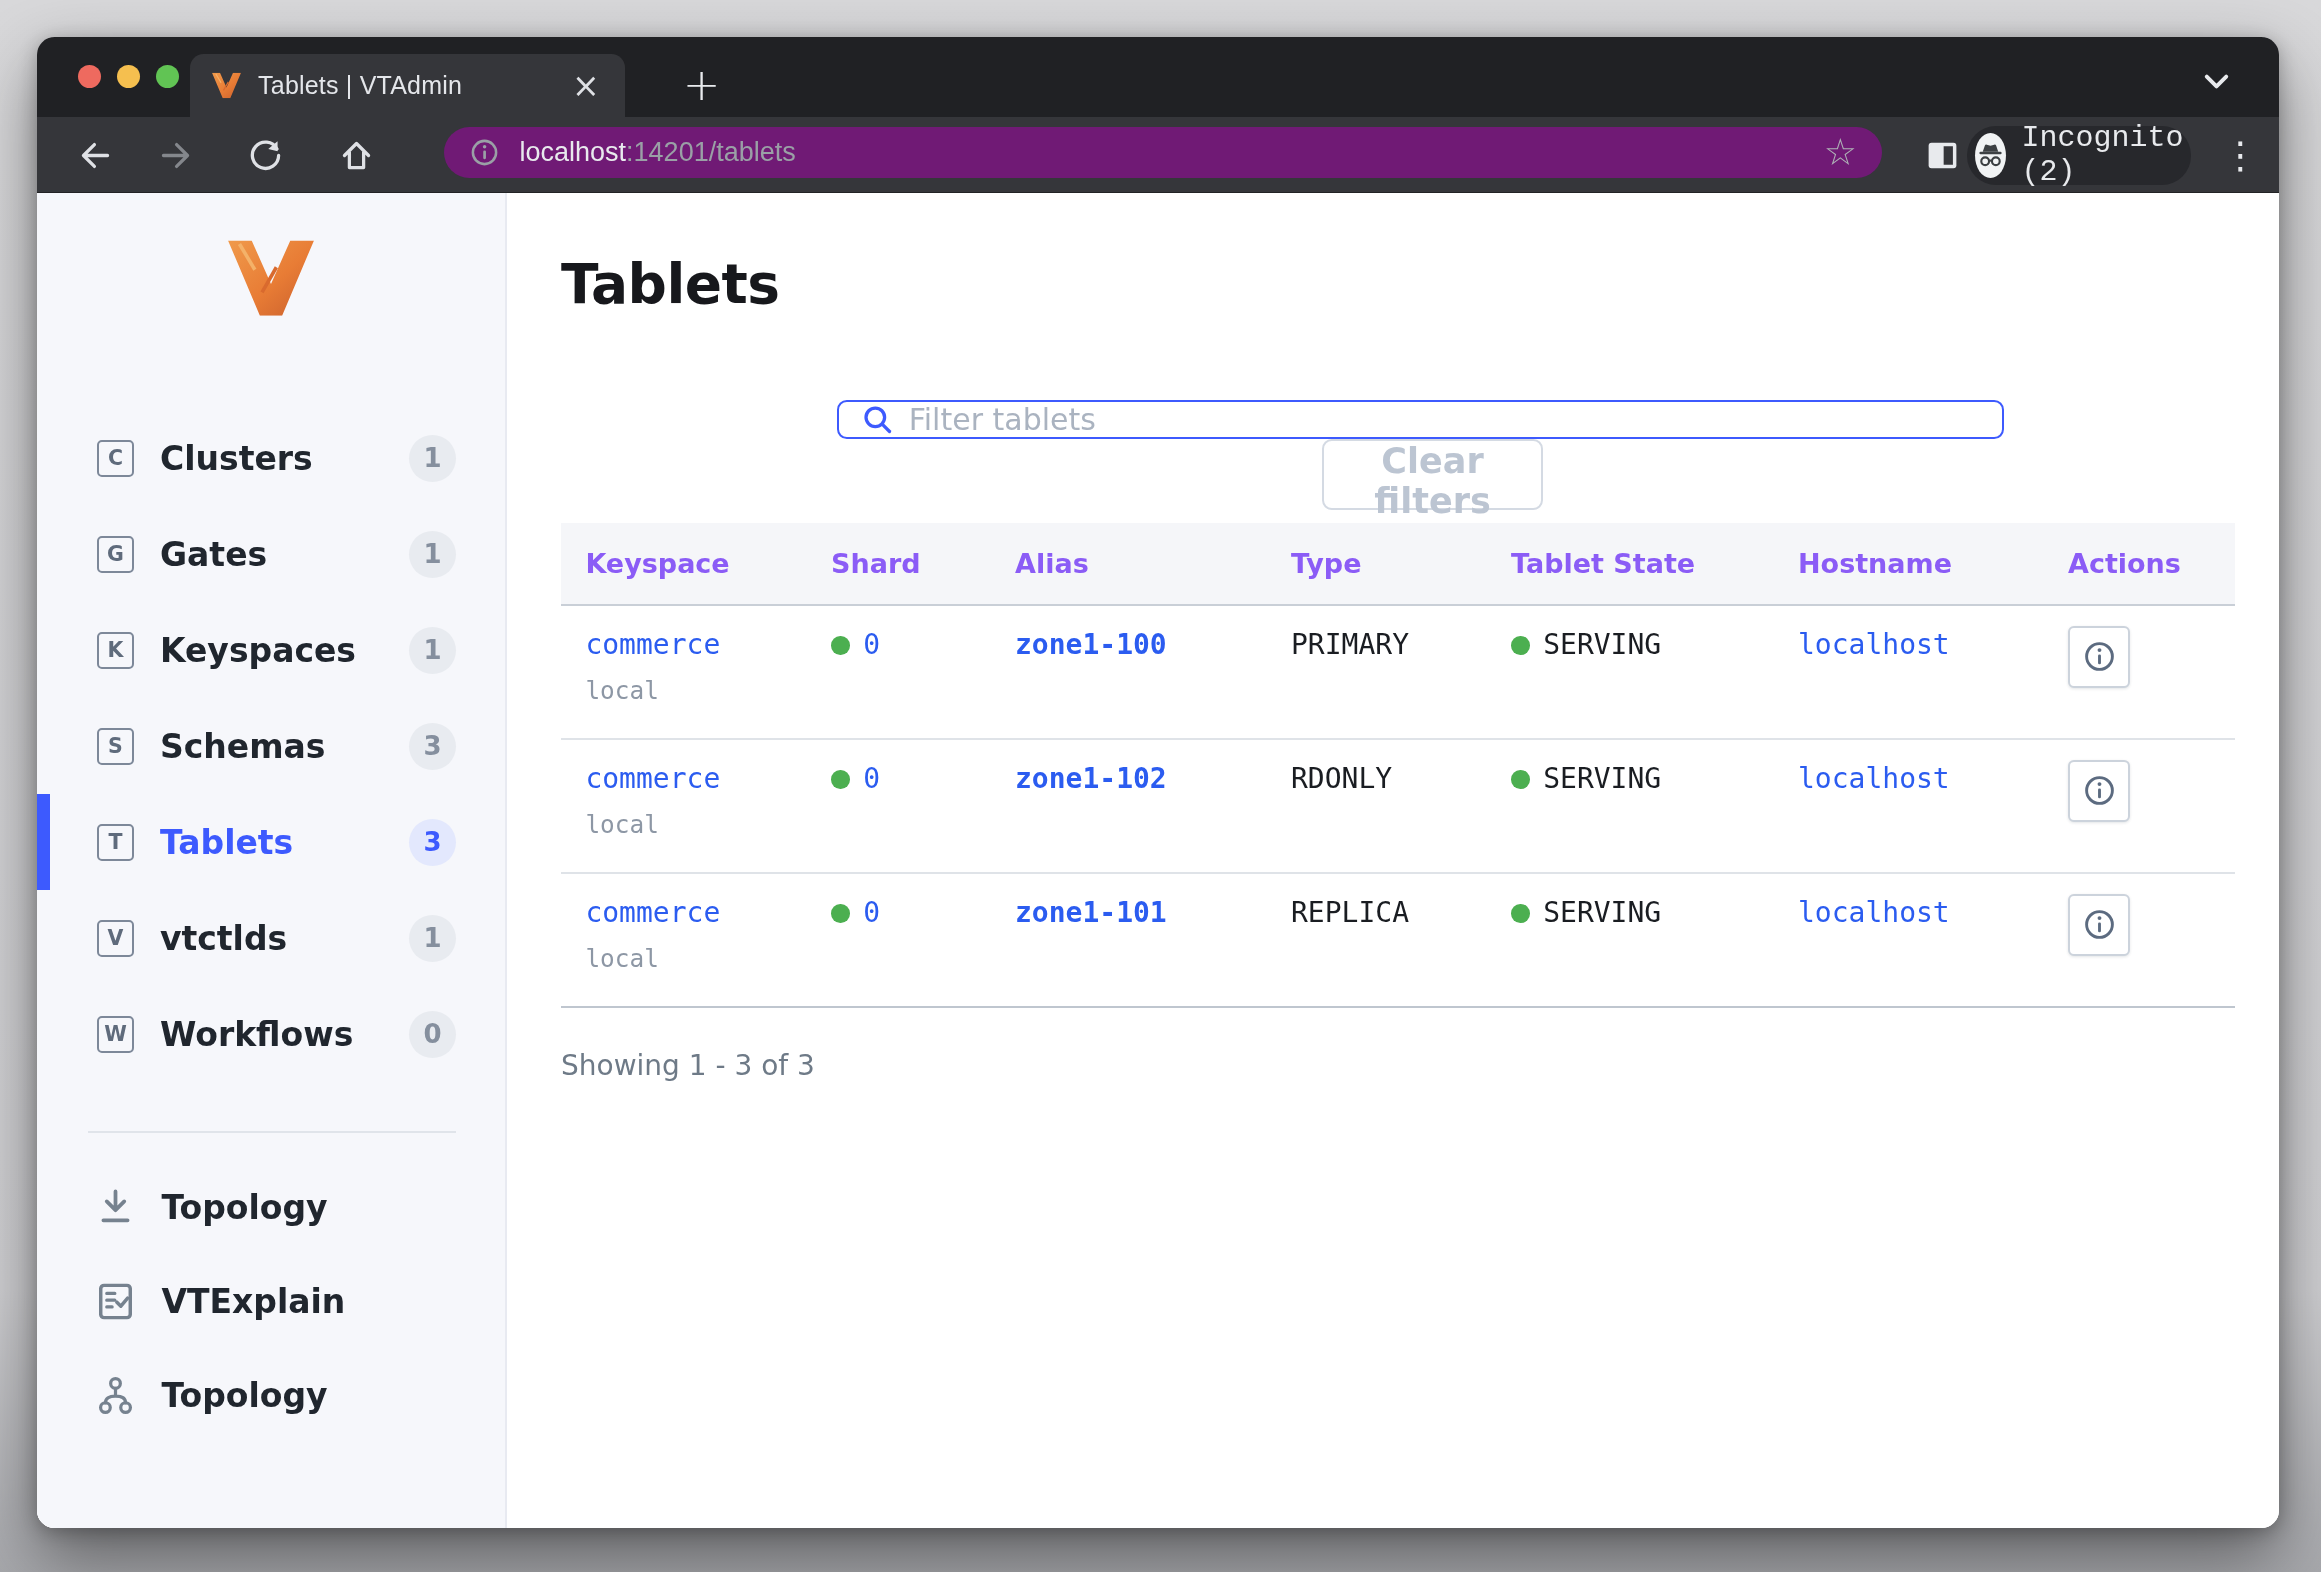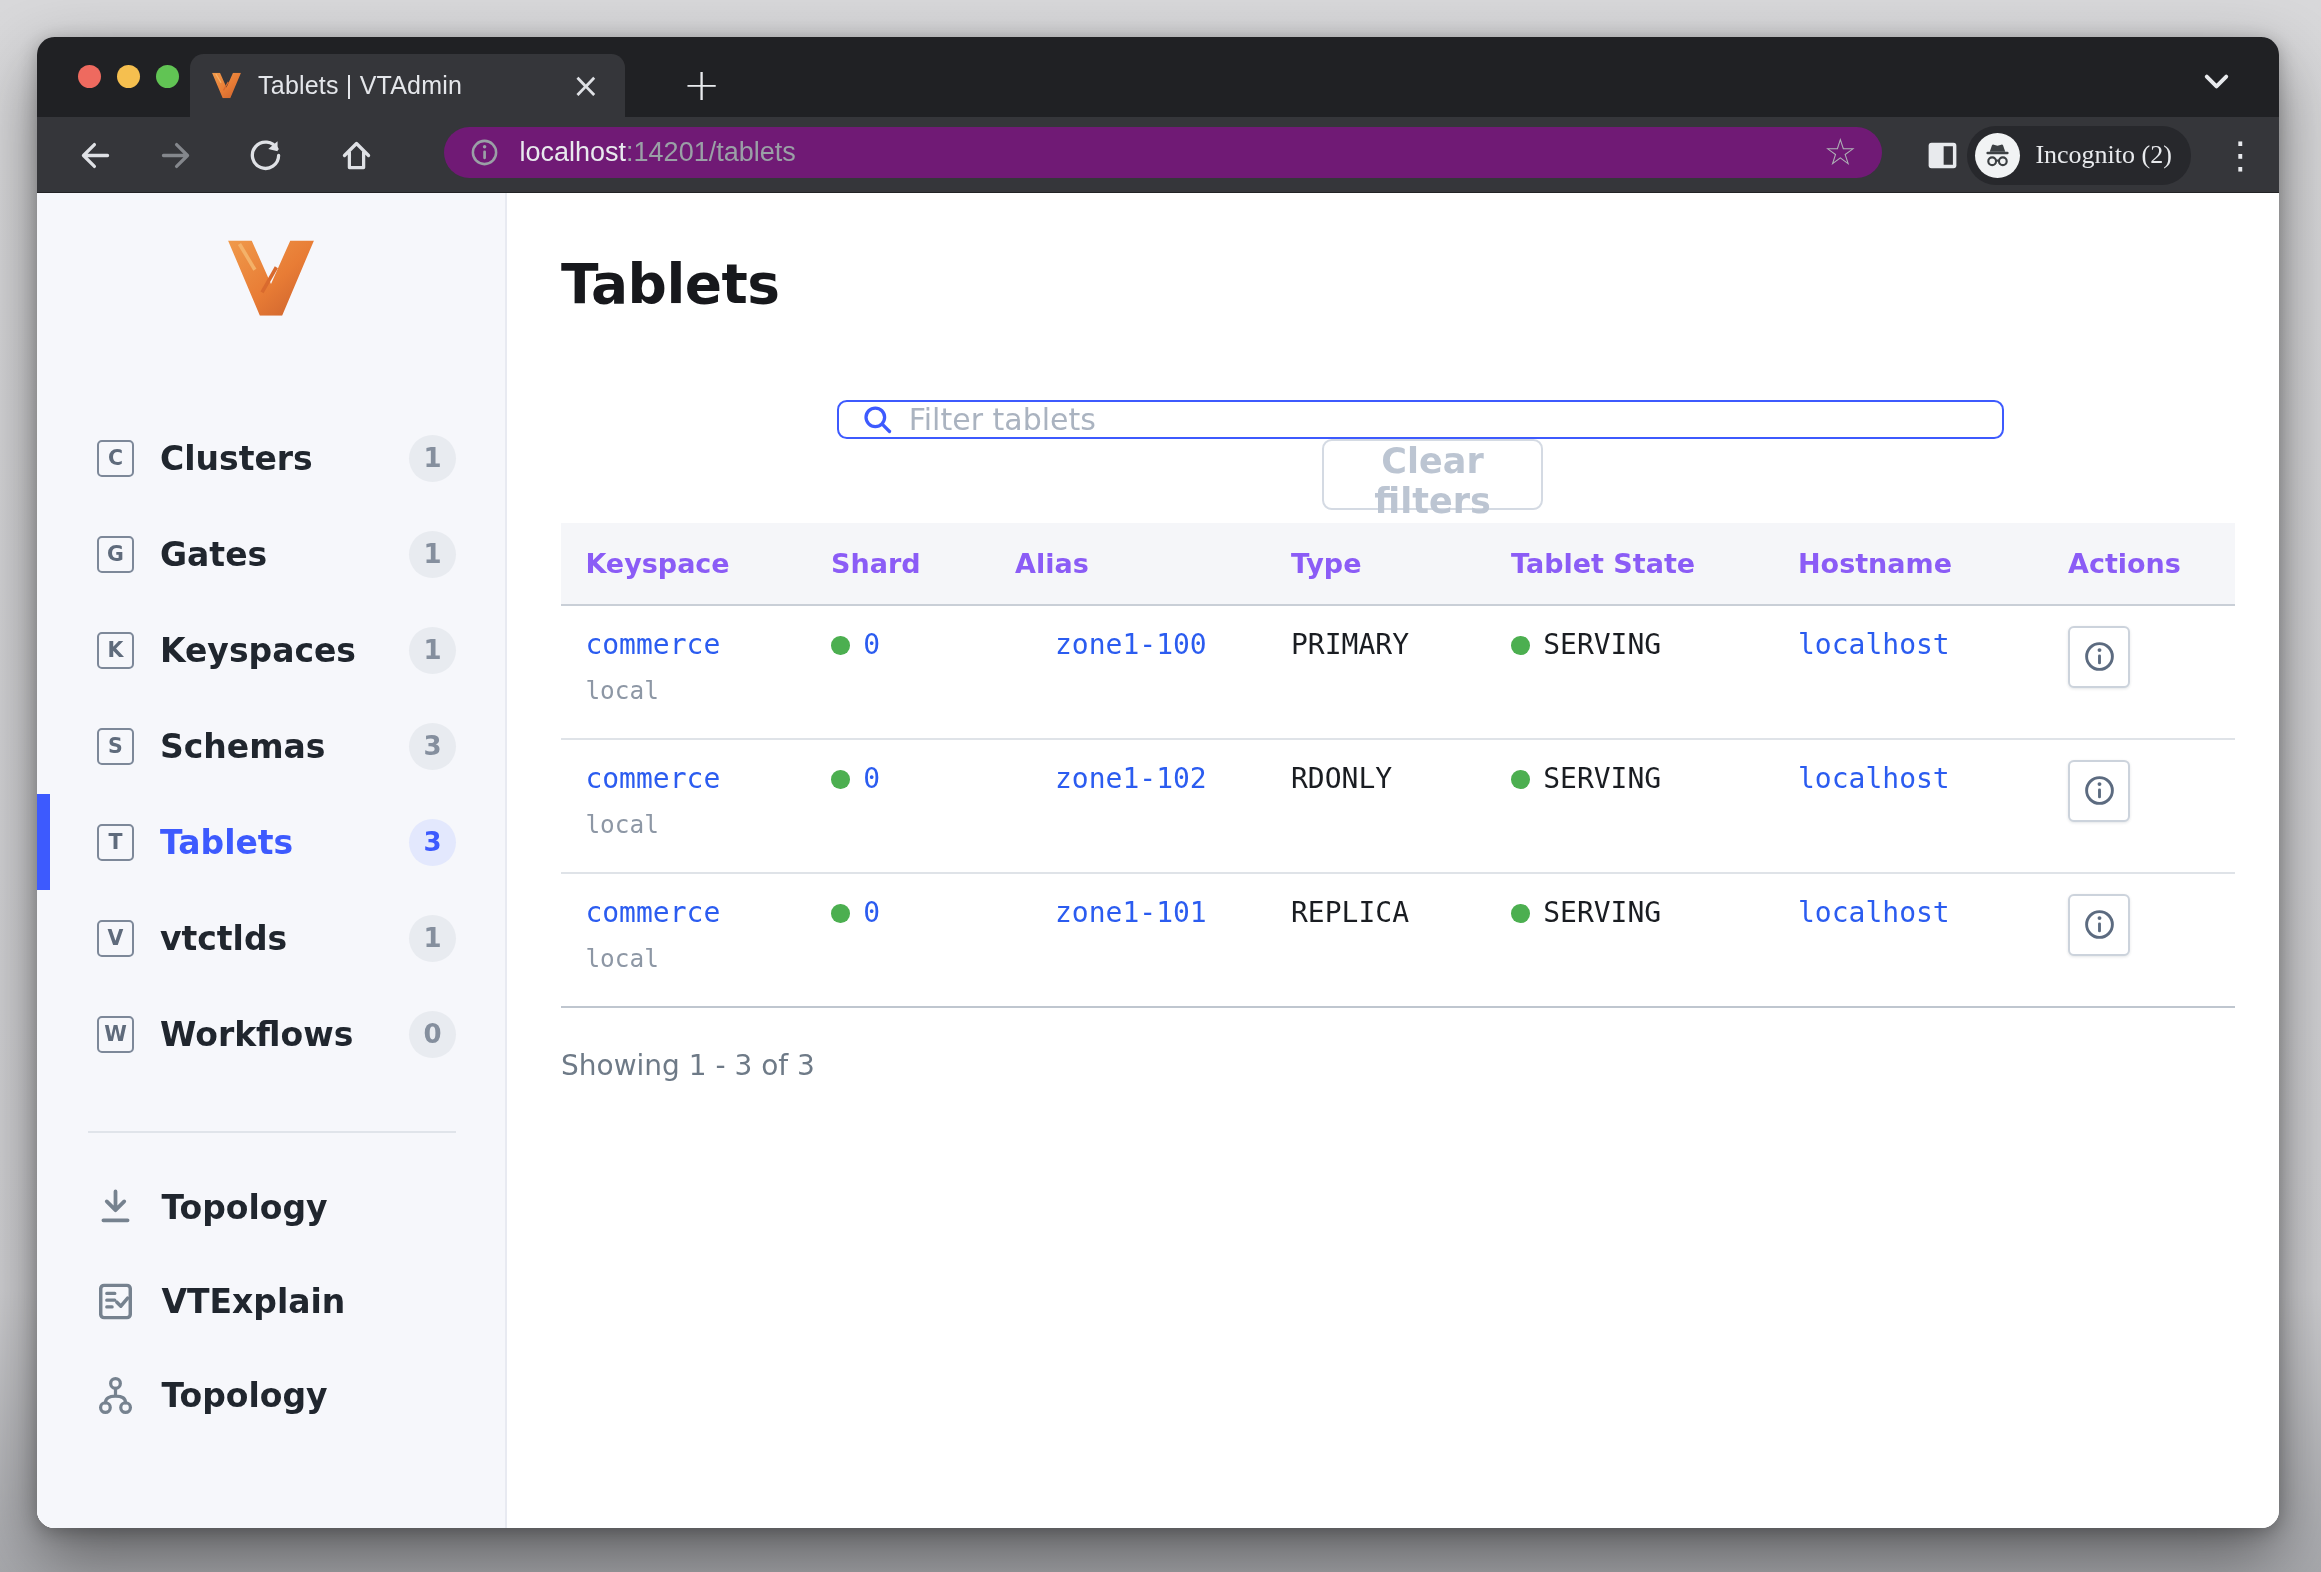--- a/index.html
+++ b/index.html
@@ -46,21 +46,21 @@
   .url-text { margin-left:19.5px; font-size:27px; font-family:"Liberation Sans",sans-serif; white-space:nowrap; }
   .url-host { color:#e8eaed; } .url-path { color:#9aa0a6; }
   .star { margin-left:auto; color:#aeb1b6; font-size:37px; line-height:1; }
   .sidepanel { position:absolute; left:1887px; top:19.5px; }
   .incog {
     position:absolute; left:1930px; top:8.8px; width:224px; height:59px; border-radius:29px;
     background:#27282c; display:flex; align-items:center; padding:0 7.8px;
   }
   .incog-badge { width:45px; height:45px; border-radius:50%; background:#f1f3f4;
     display:flex; align-items:center; justify-content:center; }
-  .incog-label { margin-left:15.6px; color:#e8eaed; font-size:26px; font-family:Liberation Serif, serif; }
+  .incog-label { margin-left:15.6px; color:#e8eaed; font-size:30px; font-family:Liberation Mono, monospace; }
   .menu-dots { position:absolute; left:2185px; top:15.6px; color:#e8eaed; font-size:37px; line-height:45px; }
   
   .content { flex:1; display:flex; background:#fff; min-height:0; }
   .sidebar { width:470px; flex:0 0 auto; background:#f6f7fb; border-right:2px solid #e8eaf1;
     padding-top:46px; position:relative; }
   .logo { display:block; margin:0 auto; width:86px; height:78px; }
   .nav { margin-top:93px; }
   .nav-item { height:96px; display:flex; align-items:center; padding-left:60px; position:relative; cursor:pointer; }
   .letter-box { width:37px; height:37px; border:2px solid #7d8899; border-radius:4.9px; color:#5f6b7c;
     font-size:20.5px; font-weight:600; display:flex; align-items:center; justify-content:center; flex:0 0 auto; }
@@ -92,21 +92,21 @@
   .vt-table { margin-top:51px; width:1674px; }
   .t-grid { display:grid; grid-template-columns:270px 184px 276px 220px 287px 270px 1fr; }
   .t-head { background:#f5f6f9; height:83px; align-items:center; border-bottom:2px solid #c9cfd7; }
   .t-head .th { font-size:27px; font-weight:600; color:#8b5cf6; }
   .t-head .th:first-child { padding-left:24.4px; }
   .t-row { border-bottom:2px solid #dfe3e8; padding:21.5px 0 33px 0; }
   .t-row:last-child { border-bottom:2px solid #bfc6cf; }
   .cell { font-family:"DejaVu Sans Mono","Liberation Mono",monospace; font-size:28px; }
   .cell:first-child { padding-left:24.4px; }
   .lnk { color:#2b5cf0; text-decoration:none; cursor:pointer; }
-  .lnk.bold { font-weight:400;margin-left:40px; }
+  .lnk.bold { font-weight:700; }
   .sub { margin-top:15.6px; font-size:24.4px; color:#8d97a5; }
   .dark { color:#1a1d22; }
   .dot { display:inline-block; width:18.5px; height:18.5px; border-radius:50%; background:#4caf50;
     margin-right:13.7px; vertical-align:-1px; }
   .info-btn { width:62px; height:62px; border:2px solid #ccd3dc; border-radius:5.9px; background:#fff;
     box-shadow:0 1px 2.9px rgba(25,38,56,.12); display:flex; align-items:center; justify-content:center;
     cursor:pointer; margin-top:-2px; }
   .footer-note { margin-top:41px; font-size:28px; color:#6e7a87; }
   svg { display:block; }
 </style>

